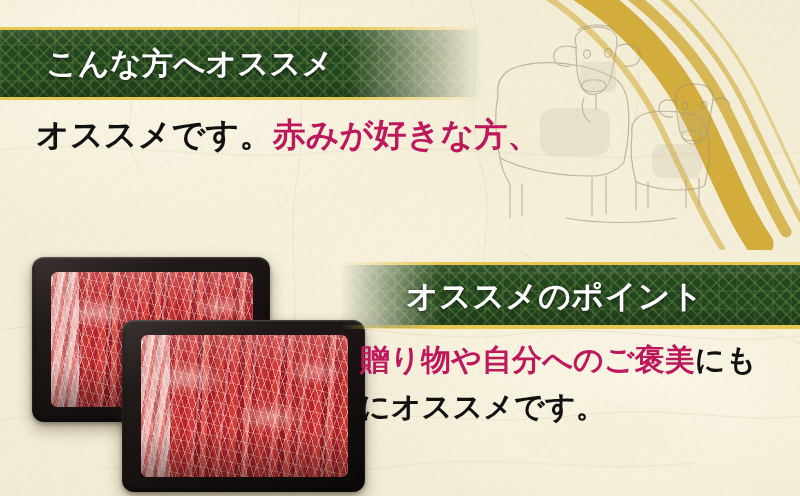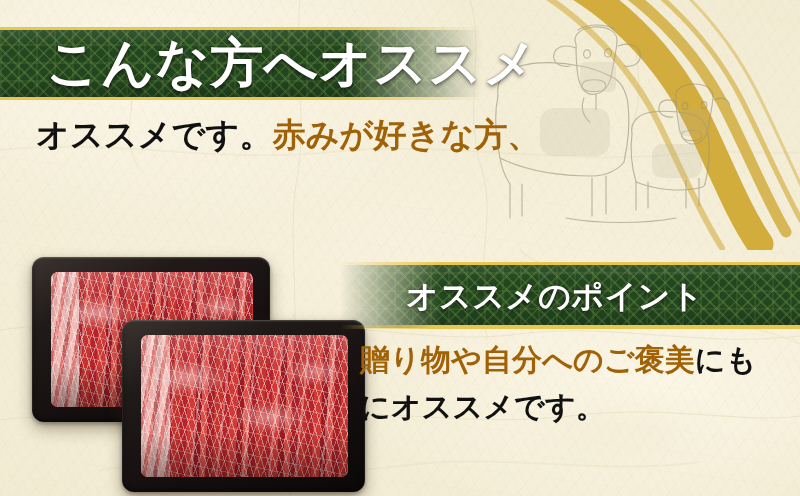--- a/index.html
+++ b/index.html
@@ -95,33 +95,33 @@
     mask-image:linear-gradient(90deg,rgba(0,0,0,0) 0%,#000 20%,#000 100%);
   }
 
   .banner-title{
     position:absolute;z-index:4;color:#ffffff;
     font-family:"Liberation Serif",serif;
     font-weight:700;white-space:nowrap;
     letter-spacing:.01em;
     text-shadow:0 2px 4px rgba(0,0,0,.5), 0 0 2px rgba(0,0,0,.4);
   }
-  #title-top{left:46px;top:38px;font-size:53px;line-height:51px;}
+  #title-top{left:46px;top:38px;font-size:31px;line-height:51px;}
   #title-bottom{left:406px;top:272px;font-size:32px;line-height:48px;}
 
   
   .copy{
     position:absolute;z-index:5;
     font-family:"Liberation Serif",serif;
     font-weight:700;color:#111111;
     letter-spacing:.004em;
   }
   #copy-top{left:36px;top:110px;font-size:33px;line-height:50px;width:520px;}
   #copy-bottom{left:360px;top:336px;font-size:30px;line-height:47px;width:430px;}
-  .hl{color:#a16207;}
+  .hl{color:#be185d;}
 
   
   .tray{position:absolute;}
   .tray .shell{
     position:absolute;inset:0;border-radius:12px;
     background:linear-gradient(155deg,#3b3330 0%,#201b19 26%,#15100f 62%,#0b0808 100%);
     box-shadow:0 7px 16px rgba(60,45,25,.40), 0 2px 4px rgba(0,0,0,.35);
   }
   .tray .rim{
     position:absolute;inset:0;border-radius:12px;

